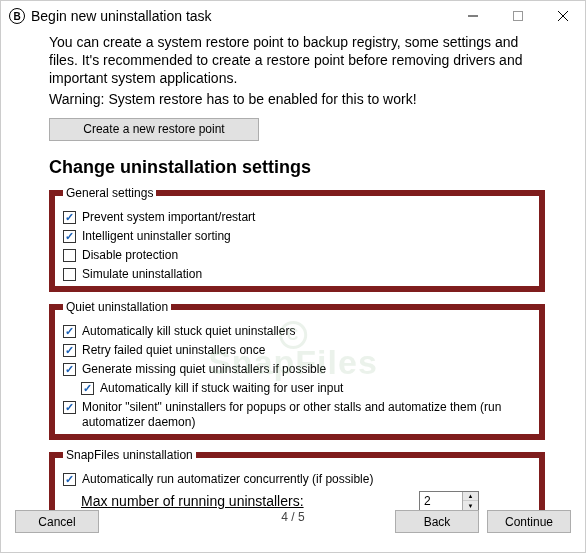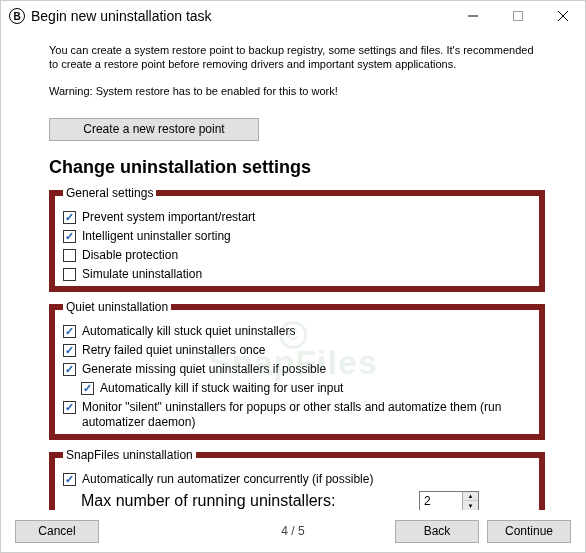--- a/index.html
+++ b/index.html
@@ -32,21 +32,21 @@
   }
   .winbtn.disabled { color: #999; }
   .winbtn svg { stroke: currentColor; }
   .content {
     flex: 1; padding: 0 40px 0 48px; overflow: hidden;
     position: relative;
   }
   h1 {
     font-size: 18px; font-weight: bold; margin: 6px 0 4px 0;
   }
-  .desc { font-size: 11px; margin: 12px 0; line-height: 1.3; color: #000; }
+  .desc { font-size: 14px; margin: 2px 0; line-height: 1.3; color: #000; }
   .btn-restore {
     margin: 8px 4px 10px 0;
     width: 210px; height: 23px;
     background: #e1e1e1; border: 1px solid #adadad;
     font-size: 12px; font-family: inherit;
     cursor: pointer;
   }
   fieldset {
     border: 6px solid #7f1d1d; margin: 8px 0 6px 0;
     padding: 6px 8px 0 8px;
@@ -64,42 +64,42 @@
   }
   .chk.checked::after {
     content: "✓"; color: #1a5fb4; font-size: 11px;
     font-weight: bold; line-height: 1;
   }
   .chk-label { font-size: 12px; line-height: 1.25; }
   .spinrow {
     display: flex; align-items: center;
     margin: 4px 0 4px 18px; gap: 8px;
   }
-  .spinrow .lbl { flex: 0 0 auto; width: 330px; font-size: 16px; }
+  .spinrow .lbl { flex: 0 0 auto; width: 330px; font-size: 14px; text-decoration: underline; }
   .spinbox {
     width: 60px; height: 20px; border: 1px solid #7a7a7a;
     display: flex; background: #fff;
   }
   .spinbox .val {
     flex: 1; padding: 0 4px; font-size: 12px;
     display: flex; align-items: center;
   }
   .spinbox .arrows {
     width: 16px; border-left: 1px solid #aaa;
     display: flex; flex-direction: column;
   }
   .spinbox .arrow {
     flex: 1; background: #e8e8e8;
     display: flex; align-items: center; justify-content: center;
     font-size: 6px; line-height: 1;
   }
   .spinbox .arrow:first-child { border-bottom: 1px solid #ccc; }
   .footer {
     height: 42px; background: #fff; border-top: 0;
-    display: flex; align-items: center;
+    display: flex; 
     padding: 0 14px; gap: 8px;
   }
   .footer .nav-btn {
     width: 84px; height: 23px;
     background: #e1e1e1; border: 1px solid #adadad;
     font-size: 12px; font-family: inherit; cursor: pointer;
   }
   .footer .spacer { flex: 1; }
   .footer .pager { font-size: 12px; color: #444; position: absolute; left: 50%; transform: translateX(-50%); }
   .watermark {

